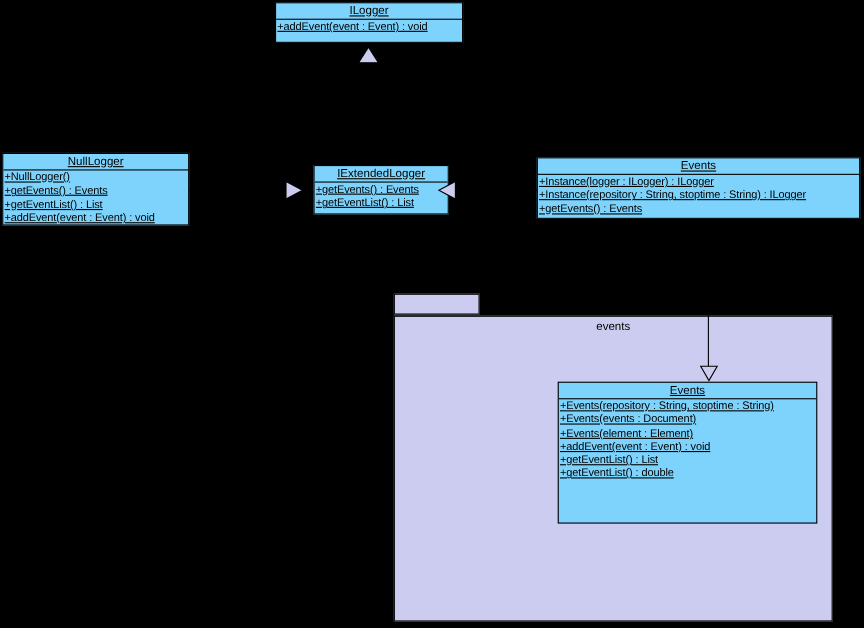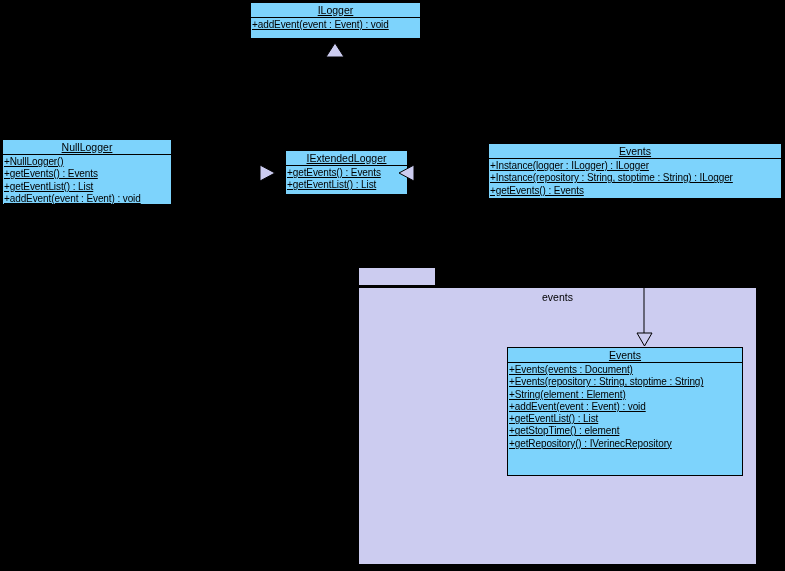--- a/index.html
+++ b/index.html
@@ -122,27 +122,26 @@
     <div class="members">
       <div class="member">+Instance(logger : ILogger) : ILogger</div>
       <div class="member">+Instance(repository : String, stoptime : String) : ILogger</div>
       <div class="member">+getEvents() : Events</div>
     </div>
   </div>
 
   <div class="uml-class" id="cls-events">
     <div class="title">Events</div>
     <div class="members">
+      <div class="member">+Events(repository : String, stoptime : String)</div>
       <div class="member">+Events(events : Document)</div>
-      <div class="member">+Events(repository : String, stoptime : String)</div>
-      <div class="member">+String(element : Element)</div>
+      <div class="member">+Events(element : Element)</div>
       <div class="member">+addEvent(event : Event) : void</div>
       <div class="member">+getEventList() : List</div>
-      <div class="member">+getStopTime() : element</div>
-      <div class="member">+getRepository() : IVerinecRepository</div>
+      <div class="member">+getEventList() : double</div>
     </div>
   </div>
 
   <svg class="edges" width="785" height="571" viewBox="0 0 785 571" xmlns="http://www.w3.org/2000/svg">
 
     <line x1="335" y1="57" x2="335" y2="150" stroke="#000000" stroke-width="1"></line>
     <polygon points="335,43 326,57 344,57" fill="#ccccf0" stroke="#000000" stroke-width="1"></polygon>
 
     <line x1="172" y1="173" x2="260" y2="173" stroke="#000000" stroke-width="1"></line>
     <polygon points="275,173 260,165 260,181" fill="#ccccf0" stroke="#000000" stroke-width="1"></polygon>

